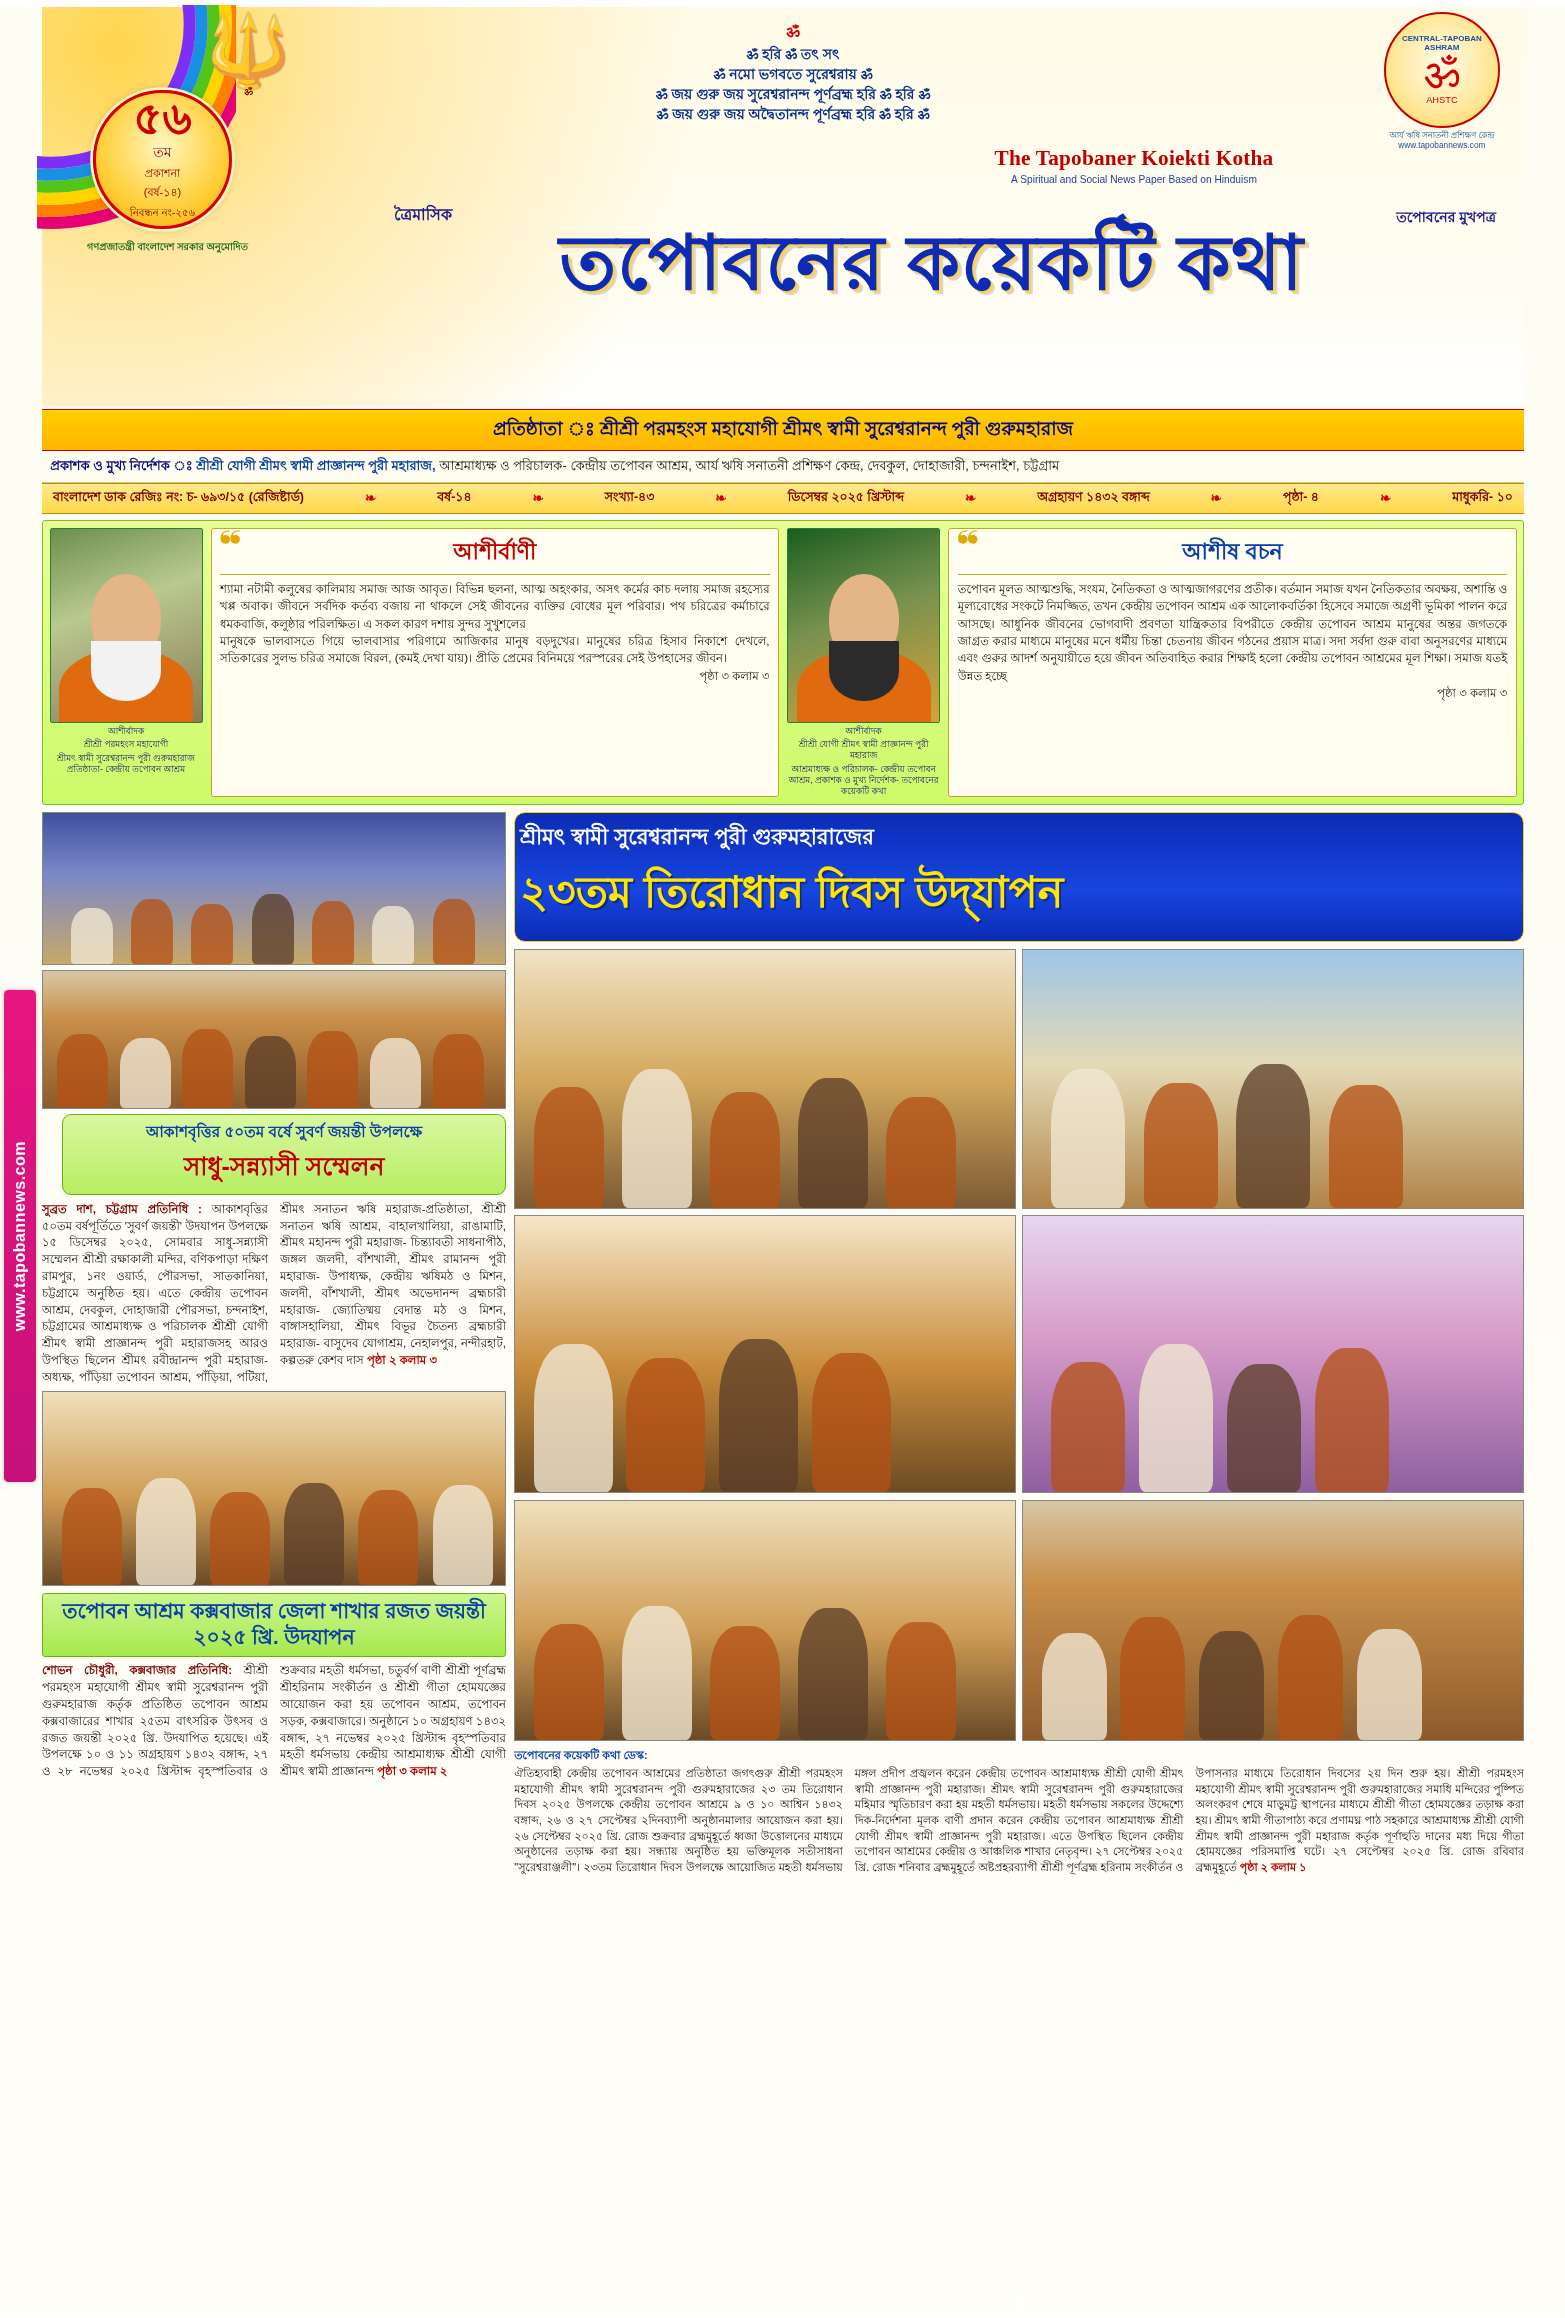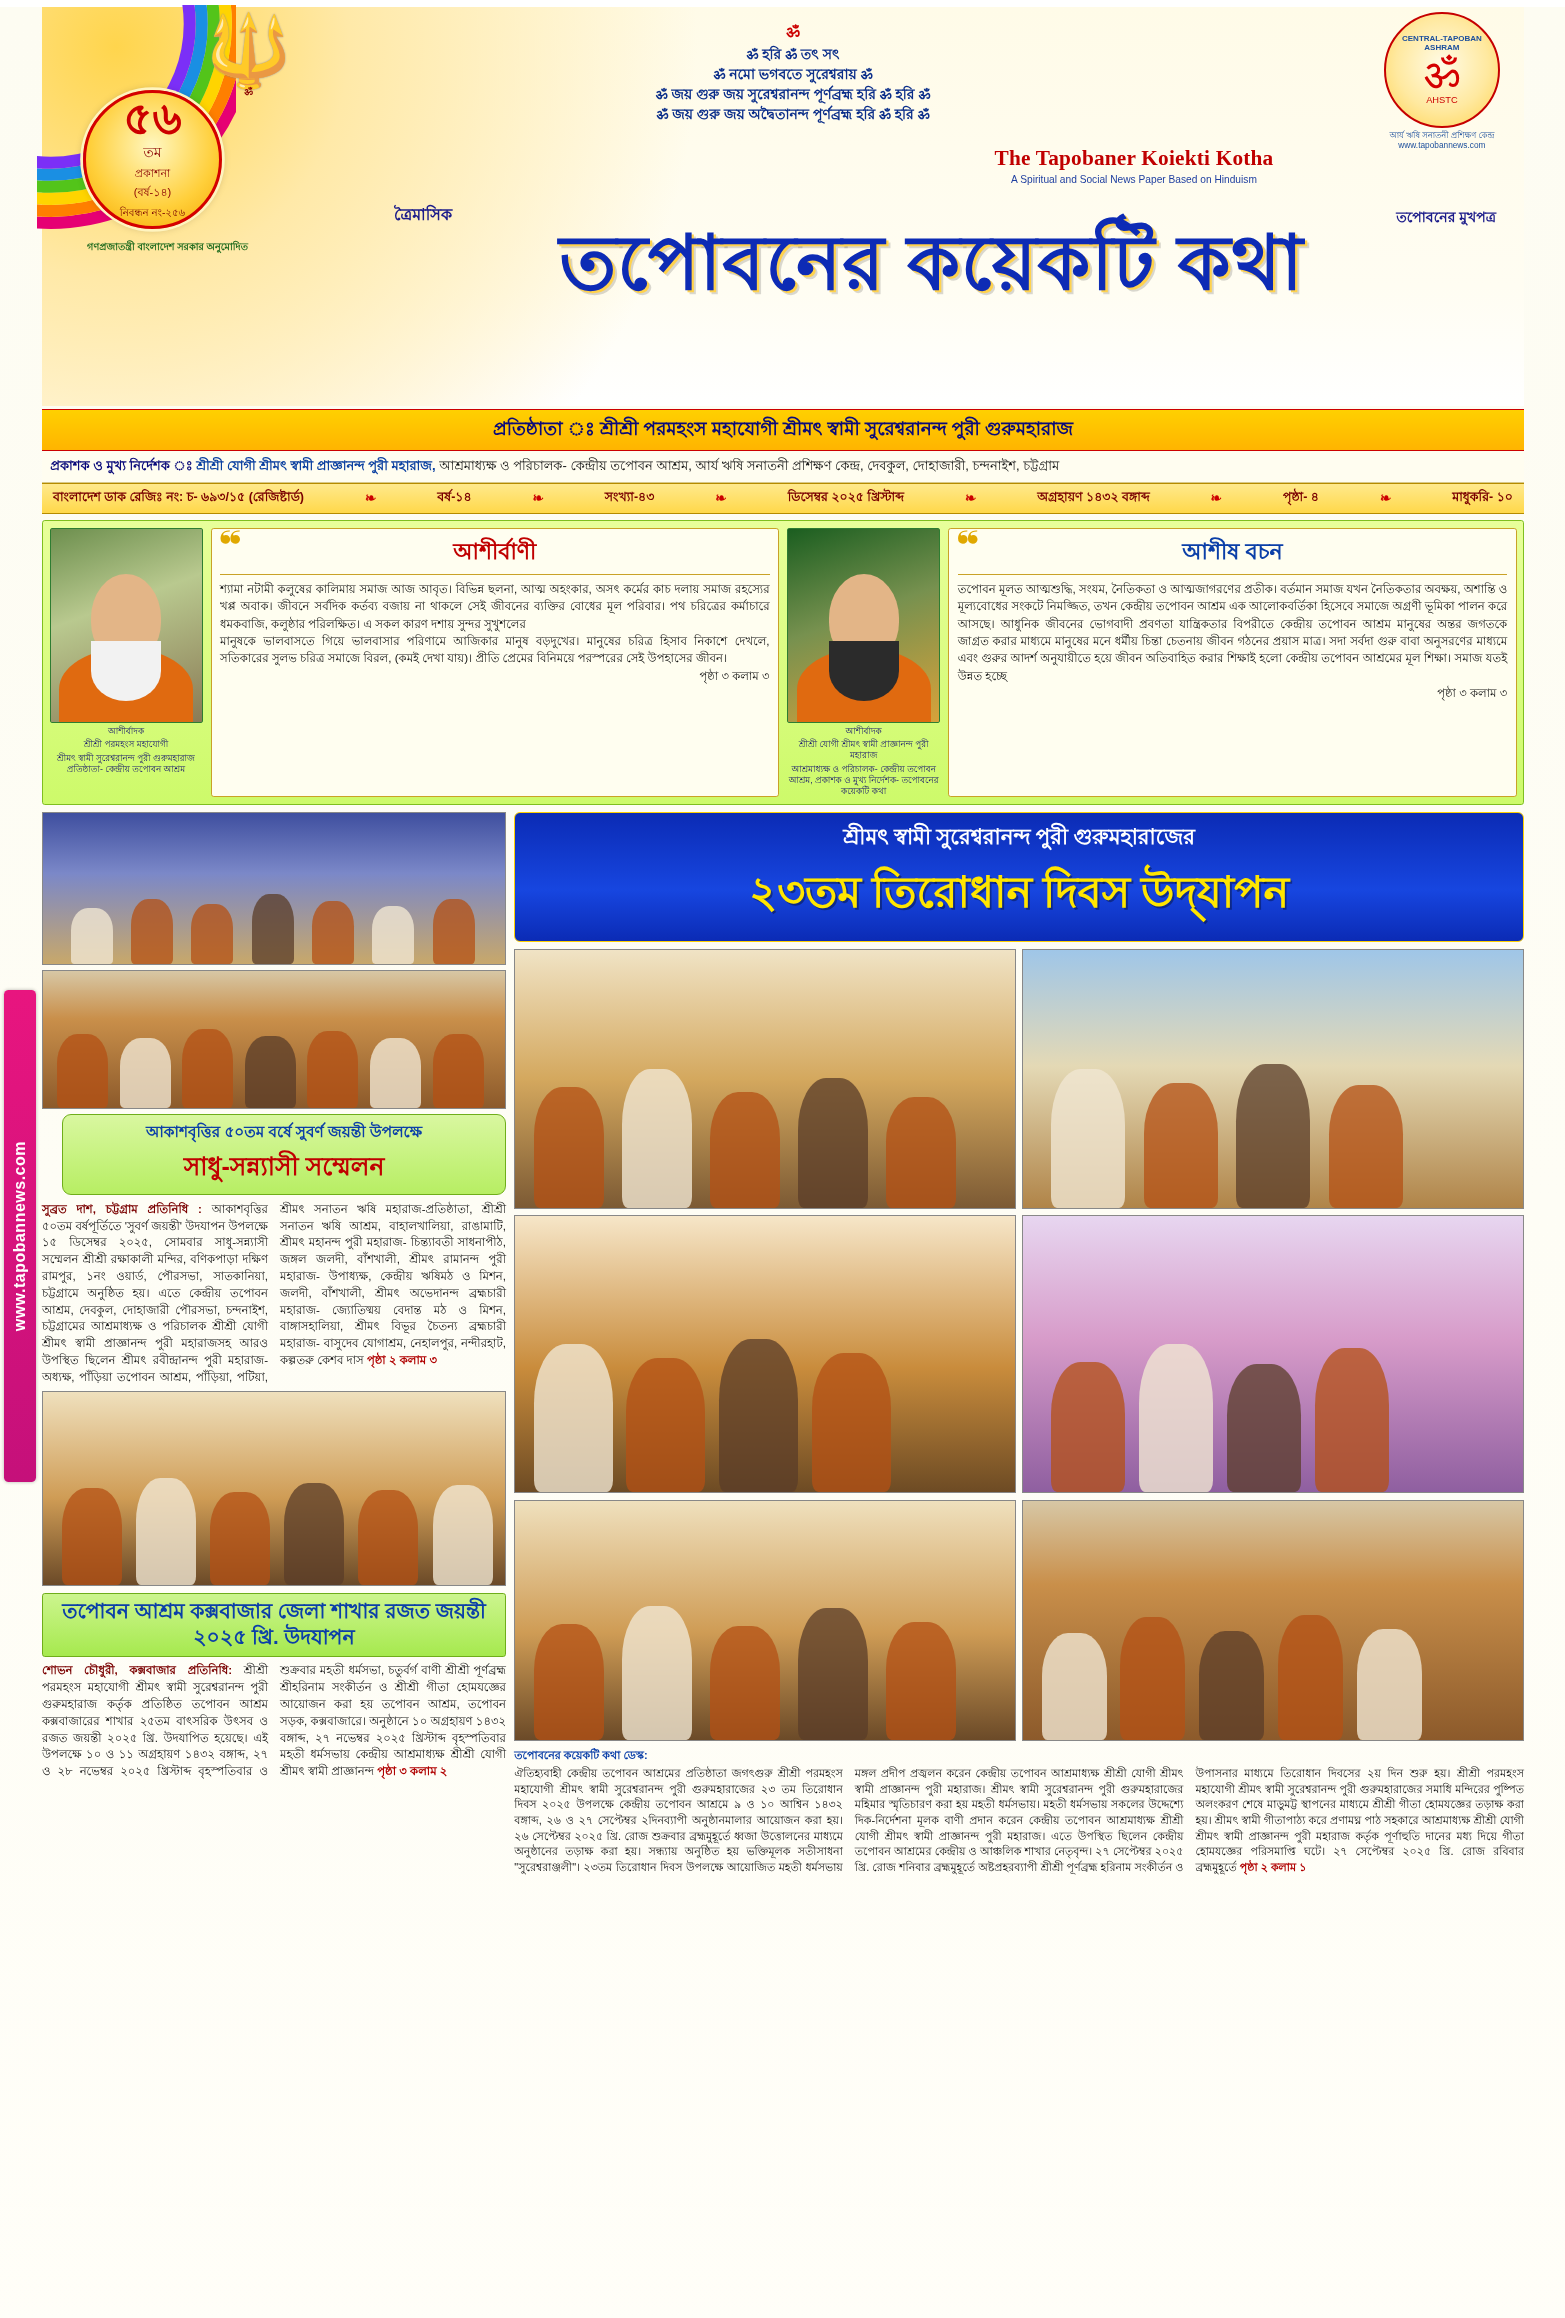--- a/index.html
+++ b/index.html
@@ -48,21 +48,21 @@
   }
   .logo-left {
     position: absolute; left: 153px; top: 8.3px; width: 107px; height: 139px;
     text-align:center;
   }
   .trident {
     font-size: 70px; color: #1f2f7a; line-height: 1;
     text-shadow: 0 0 1.9px #88a;
   }
   .seal {
-    position:absolute; left: 41px; top: 83px;
+    position:absolute; left: 51px; top: 83px;
     width: 139px; height: 139px; border-radius: 50%;
     background: radial-gradient(circle at 50% 40%, #fff7c0, #ffcf3a 60%, #f5a800 100%);
     border: 3.2px solid #d40000;
     display:flex; flex-direction:column; align-items:center; justify-content:center;
     color:#b00000; box-shadow: 0 0 0 2.8px #fff4bf, 0 0 8.3px rgba(0,0,0,.25);
   }
   .seal .big { font-size: 45px; font-weight: bold; line-height: .95; color:#c00; }
   .seal .sm  { font-size: 14px; color:#8a0000; }
   .seal .sm2 { font-size: 11px; color:#8a0000; }
   .seal .reg { font-size: 10.2px; color:#7a0000; margin-top:1.9px;}
@@ -214,21 +214,21 @@
 
   .rajat-head {
     margin-top: 6.5px;
     background: linear-gradient(180deg,#ccf58e,#a6e94e);
     border: 1.4px solid #6fae1a; border-radius: 2.8px; text-align:center; padding: 5.6px 2.8px;
     font-size: 20.4px; color:#0b3fa8; font-weight:bold; line-height:1.25;
   }
 
   .banner {
     background: linear-gradient(180deg,#0b2bb5,#1746e0 60%,#0b2bb5);
-    border: 1.9px solid #ffd000; border-radius: 6px; text-align:center; padding: 7.4px 4.6px 10.2px; font-family: Liberation Serif, serif;
+    border: 1.9px solid #ffd000; border-radius: 11px; text-align:left; padding: 7.4px 4.6px 10.2px;
   }
   .banner .b1 { font-size: 21.3px; color:#ffffff; font-weight:bold; }
   .banner .b2 {
     font-size: 43px; color:#ffe600; font-weight:bold; margin-top: 3.7px;
     text-shadow: 1.9px 1.9px 0 rgba(0,0,0,.35);
   }
   .grid-photos { display:grid; grid-template-columns: 1fr 1fr; gap: 6.5px; margin-top: 6.5px; }
 
   .desk-label { font-size: 11px; color:#0b3fa8; font-weight:bold; margin-top: 6.5px; }
   .three-col { column-count: 3; column-gap: 12px; font-size: 11px; line-height: 1.42; text-align: justify; color:#111; }

